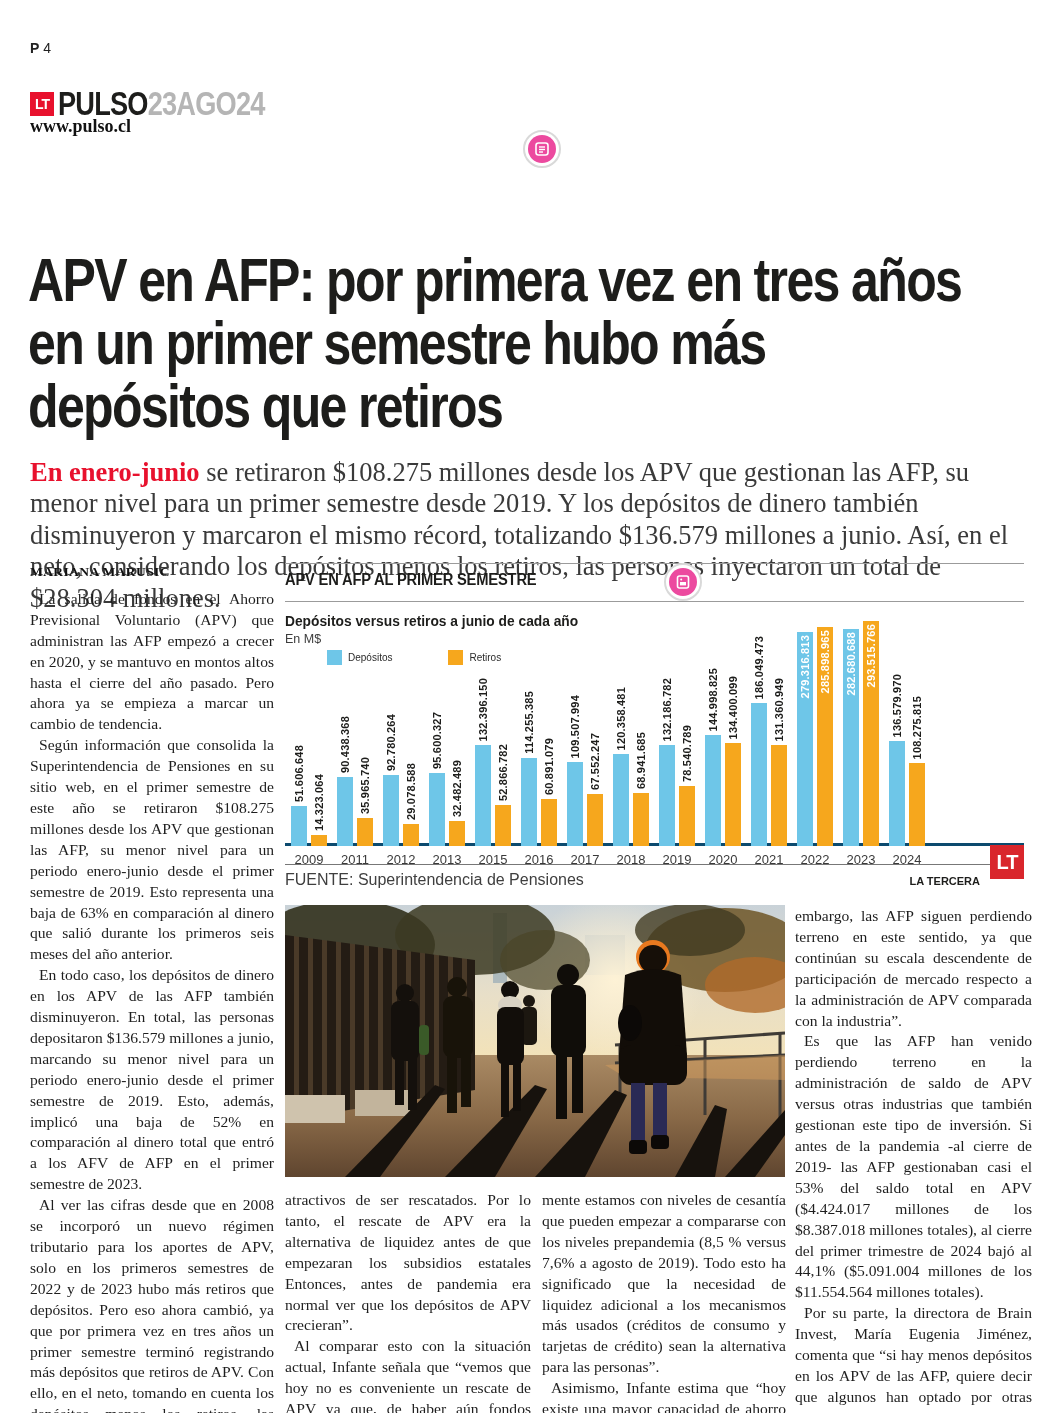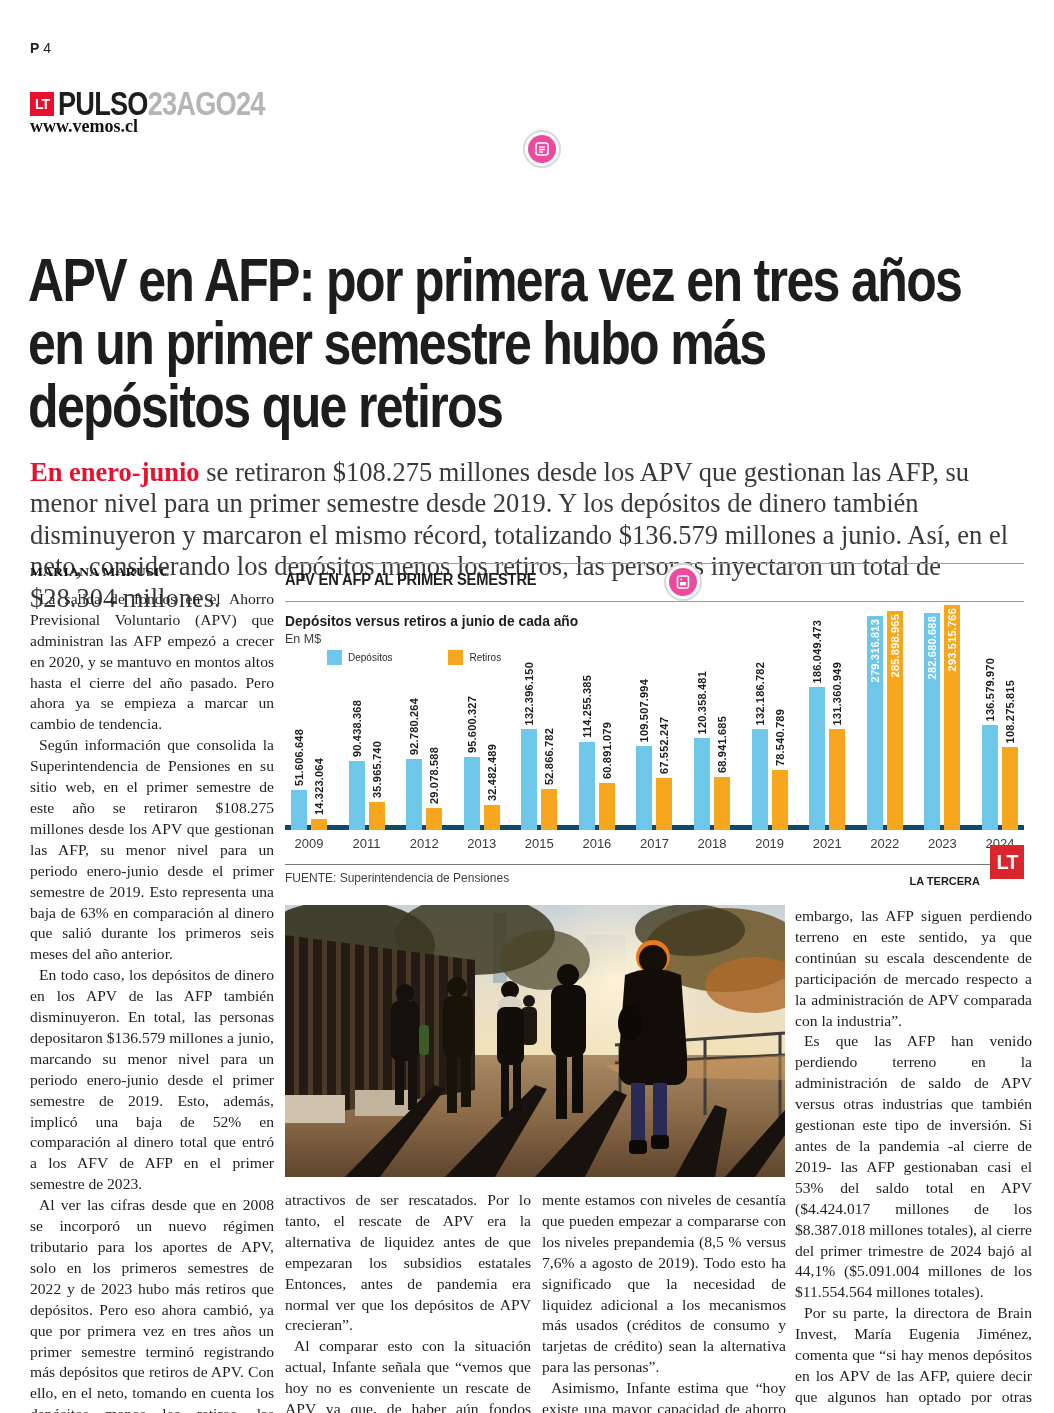--- a/index.html
+++ b/index.html
@@ -52,32 +52,32 @@
   .rule.r3{top:306px;border-top:1px solid #777;}
   .chart-title{position:absolute;left:0;top:13px;font-family:"Liberation Sans",sans-serif;font-weight:900;font-size:16px;
                letter-spacing:-.2px;color:#1d1d1b;transform:scaleX(.92);transform-origin:left top;}
   .chart-sub{position:absolute;left:0;top:55px;font-family:"Liberation Sans",sans-serif;font-weight:bold;font-size:14.5px;color:#1d1d1b;
              transform:scaleX(.95);transform-origin:left top;}
   .chart-unit{position:absolute;left:0;top:74px;font-family:"Liberation Sans",sans-serif;font-size:12.5px;color:#3c3c3c;}
   .legend{position:absolute;left:42px;top:92px;display:flex;gap:56px;font-family:"Liberation Sans",sans-serif;font-size:10px;color:#2b2b2b;}
   .legend .item{display:flex;align-items:center;gap:6px;}
   .swatch{width:15px;height:15px;display:inline-block;}
 
-  .bars-row{position:absolute;left:0;top:0;width:739px;height:272px;border-bottom:5px solid #0c4a6e;
-            display:flex;justify-content:space-between;padding:0 1px;box-sizing:border-box;}
+  .bars-row{position:absolute;left:0;top:16px;width:739px;height:272px;border-bottom:3px solid #0c4a6e;
+            display:flex;padding:0 1px;box-sizing:border-box;}
   .ygroup{position:relative;width:46px;height:272px;display:flex;align-items:flex-end;justify-content:center;gap:4px;}
   .bar-wrap{position:relative;width:16px;height:272px;display:flex;align-items:flex-end;}
   .bar{width:100%;}
   .bar-label{position:absolute;left:50%;writing-mode:vertical-rl;transform:translateX(-50%) rotate(180deg);
              font-family:"Liberation Sans",sans-serif;font-weight:bold;font-size:11px;letter-spacing:.2px;color:#1d1d1b;white-space:nowrap;}
   .bar-label.inside{color:#ffffff;}
   .yearlbl{position:absolute;left:50%;transform:translateX(-50%);top:278px;
            font-family:"Liberation Sans",sans-serif;font-size:13px;color:#3a3a3a;}
 
-  .source{position:absolute;left:0;top:313px;font-family:"Liberation Sans",sans-serif;font-size:12px;color:#3f3f3f;}
+  .source{position:absolute;left:0;top:313px;font-family:"Liberation Sans",sans-serif;font-size:16px;color:#3f3f3f;}
   .credit{position:absolute;right:44px;top:317px;font-family:"Liberation Sans",sans-serif;font-weight:bold;font-size:11px;color:#1d1d1b;}
   .lt-box-lg{position:absolute;right:0;top:287px;width:34px;height:34px;background:#d9262c;color:#fff;
              display:flex;align-items:center;justify-content:center;font-family:"Liberation Sans",sans-serif;
              font-weight:900;font-size:20px;letter-spacing:-1px;}
 
   
   .photo{position:absolute;left:285px;top:905px;width:500px;height:272px;overflow:hidden;background:#6b573f;}
 </style>
 </head>
 <body>
@@ -85,21 +85,21 @@
 <div class="page">
 
   <div class="pageno"><b>P</b> <span>4</span></div>
 
   <div class="masthead">
     <span class="lt-box-sm">LT</span>
     <span class="brandwrap">
       <span class="brand">PULSO</span><span class="branddate">23AGO24</span>
     </span>
   </div>
-  <div class="siteurl">www.vemos.cl</div>
+  <div class="siteurl">www.pulso.cl</div>
 
   <div class="pin pin-top">
     <span class="pin-inner">
       <svg width="16" height="16" viewBox="0 0 16 16">
           <rect x="2" y="2" width="12" height="12" rx="2.5" fill="none" stroke="#fff" stroke-width="1.6"></rect>
           <line x1="5" y1="6" x2="11" y2="6" stroke="#fff" stroke-width="1.4"></line>
           <line x1="5" y1="8.5" x2="11" y2="8.5" stroke="#fff" stroke-width="1.4"></line>
           <line x1="5" y1="11" x2="9" y2="11" stroke="#fff" stroke-width="1.4"></line>
         </svg>
     </span>
@@ -231,20 +231,31 @@
         <div class="ygroup">
           <div class="bar-wrap">
             <div class="bar" style="height: 101px; background: rgb(110, 198, 232);"></div>
             <span class="bar-label" style="bottom: 105px;">132.186.782</span>
           </div>
           <div class="bar-wrap">
             <div class="bar" style="height: 60px; background: rgb(246, 167, 29);"></div>
             <span class="bar-label" style="bottom: 64px;">78.540.789</span>
           </div>
           <div class="yearlbl">2019</div>
+        </div>
+        <div class="ygroup">
+          <div class="bar-wrap">
+            <div class="bar" style="height: 111px; background: rgb(110, 198, 232);"></div>
+            <span class="bar-label" style="bottom: 115px;">144.998.825</span>
+          </div>
+          <div class="bar-wrap">
+            <div class="bar" style="height: 103px; background: rgb(246, 167, 29);"></div>
+            <span class="bar-label" style="bottom: 107px;">134.400.099</span>
+          </div>
+          <div class="yearlbl">2020</div>
         </div>
         <div class="ygroup">
           <div class="bar-wrap">
             <div class="bar" style="height: 143px; background: rgb(110, 198, 232);"></div>
             <span class="bar-label" style="bottom: 147px;">186.049.473</span>
           </div>
           <div class="bar-wrap">
             <div class="bar" style="height: 101px; background: rgb(246, 167, 29);"></div>
             <span class="bar-label" style="bottom: 105px;">131.360.949</span>
           </div>

